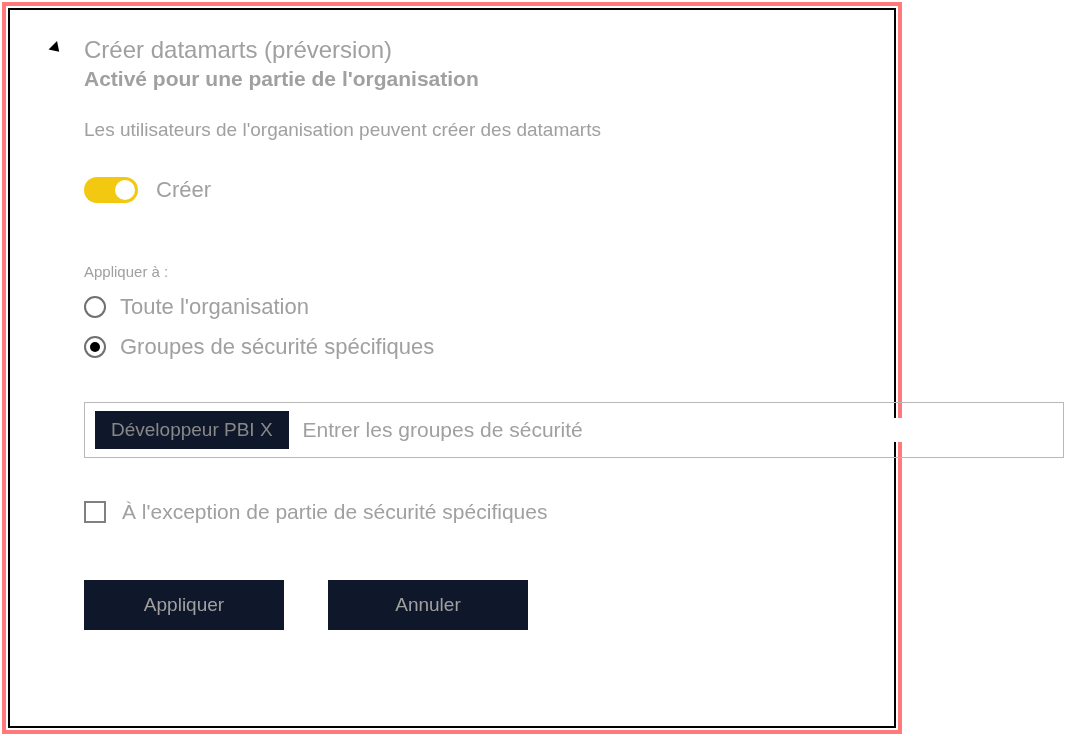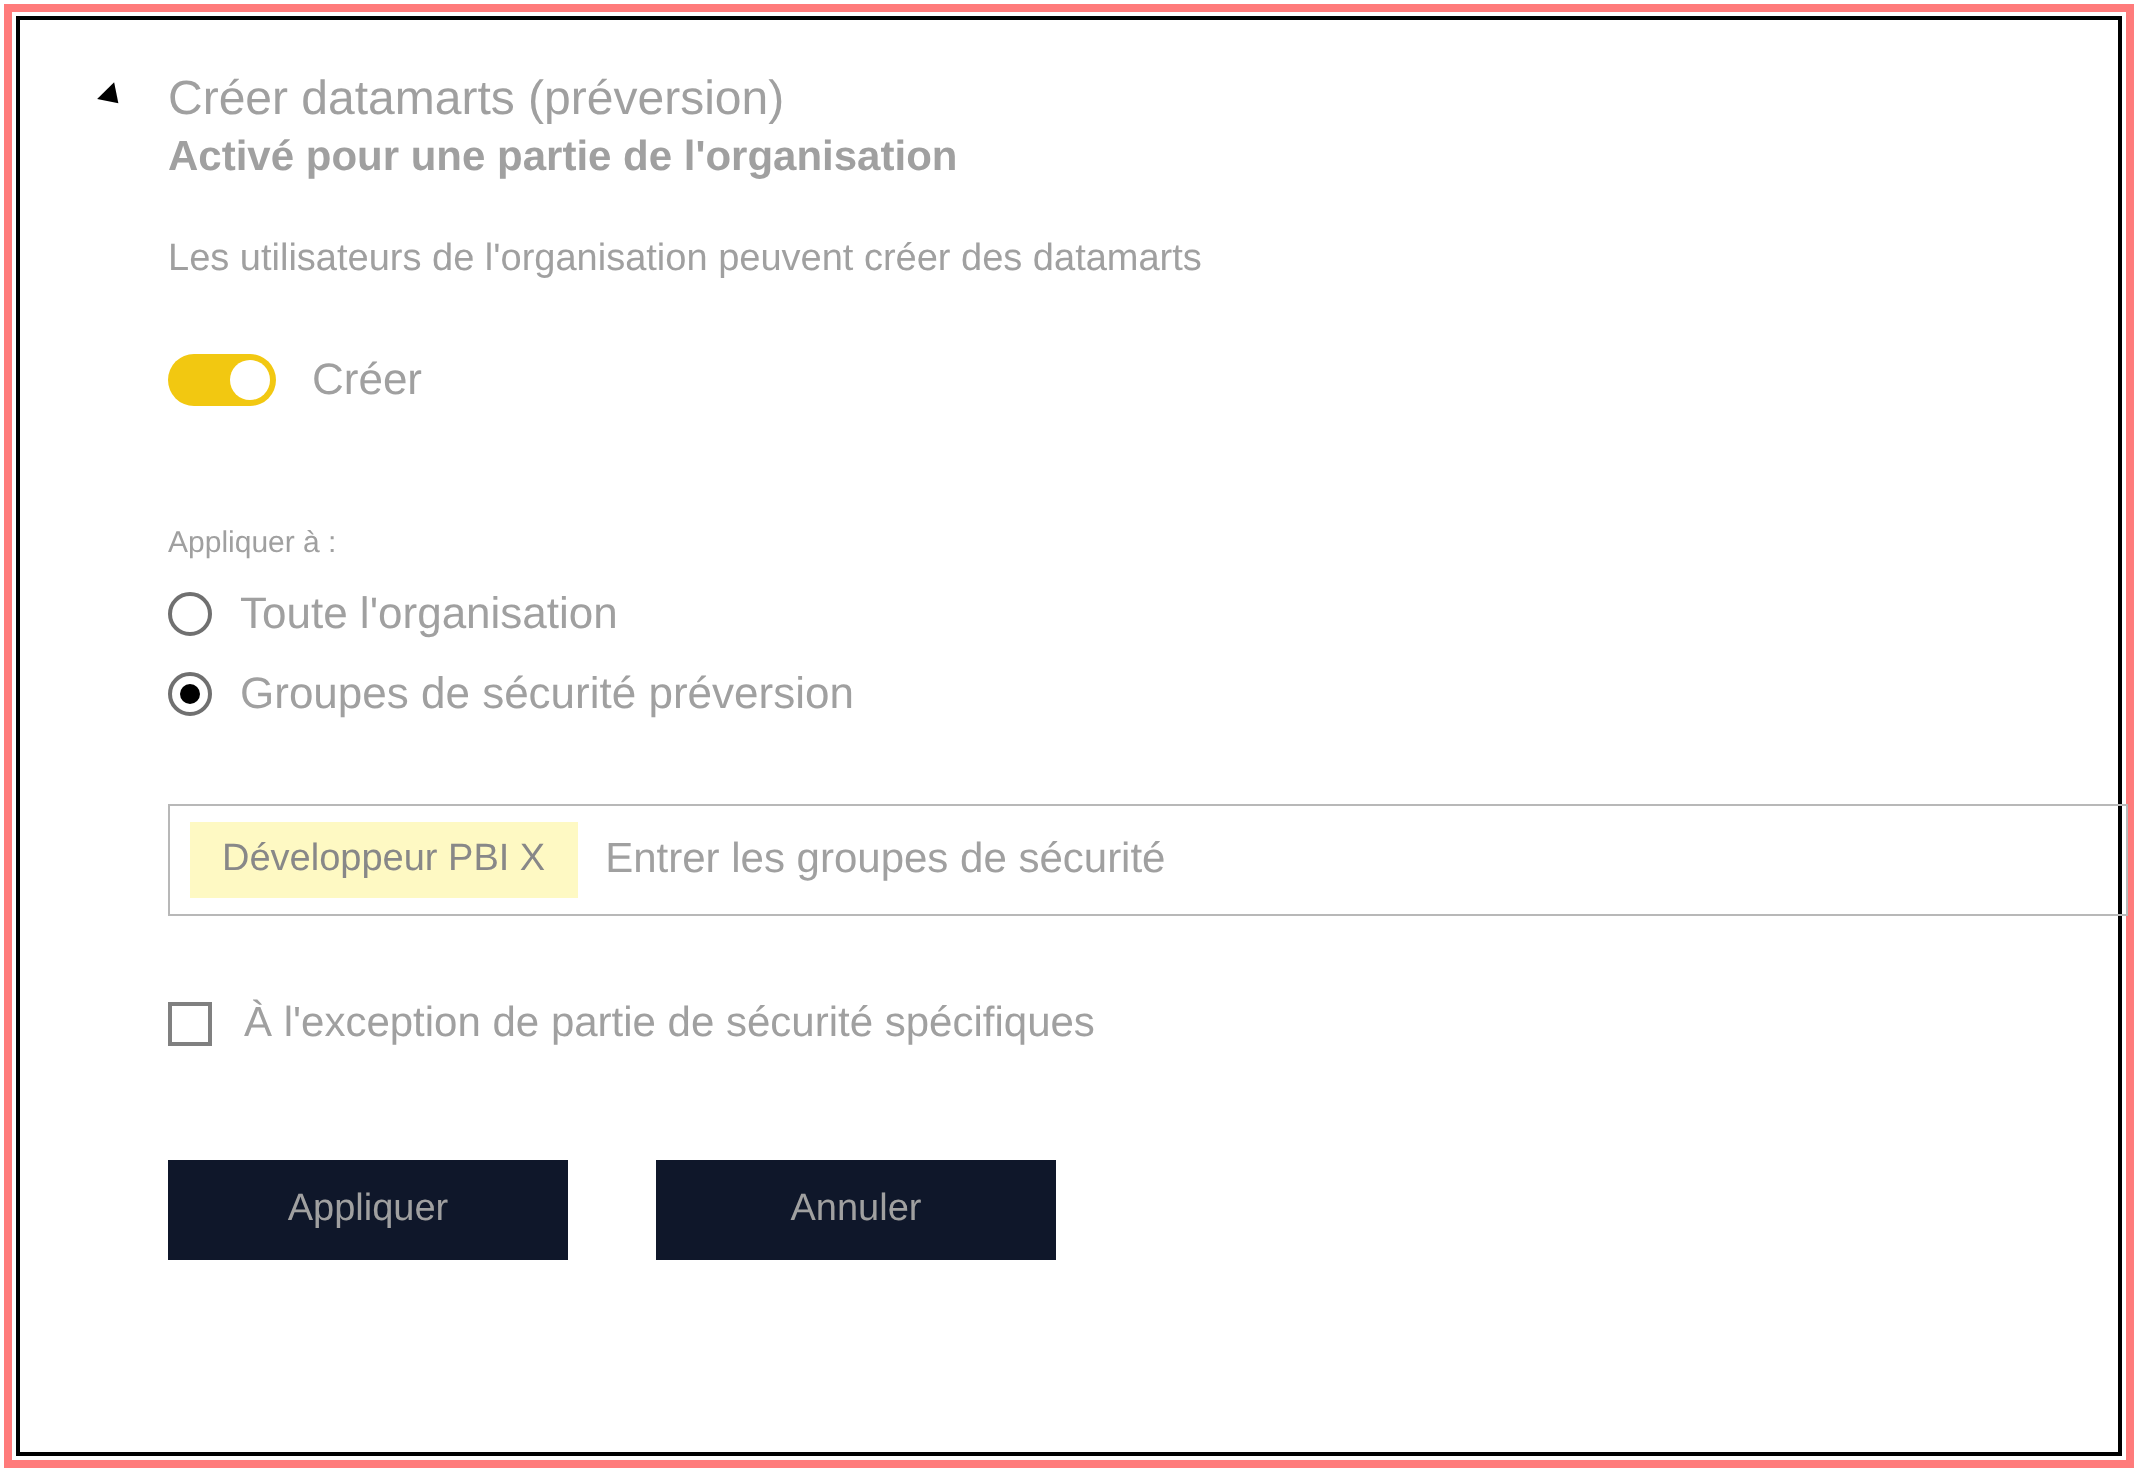--- a/index.html
+++ b/index.html
@@ -6,21 +6,21 @@
   body {
     font-family: "Segoe UI", Arial, sans-serif;
     background: #fff;
     width: 1069px;
     height: 736px;
     position: relative;
   }
   .outer-frame {
     position: absolute;
     left: 2px; top: 2px;
-    width: 1065px; height: 732px;
+    width: 900px; height: 732px;
     border: 4px solid #ff7b7b;
     background: #fff;
   }
   .inner-frame {
     position: absolute;
     left: 2px; top: 2px; right: 2px; bottom: 2px;
     border: 2px solid #000;
     background: #fff;
     padding: 24px 28px 28px 40px;
   }
@@ -109,21 +109,21 @@
   .group-input-box {
     margin-top: 42px;
     border: 1px solid #b8b8b8;
     display: flex;
     align-items: center;
     padding: 8px 10px;
     gap: 14px;
     width: 980px;
   }
   .chip {
-    background: #fef9c3;
+    background: #0f172a;
     color: #888;
     font-size: 19px;
     padding: 8px 16px;
     white-space: nowrap;
   }
   .group-input {
     border: none;
     outline: none;
     font-size: 21px;
     color: #888;
@@ -187,21 +187,21 @@
 
       <div class="apply-label">Appliquer à :</div>
 
       <div class="radio-row">
         <div class="radio"></div>
         <div class="radio-label">Toute l'organisation</div>
       </div>
 
       <div class="radio-row">
         <div class="radio checked"></div>
-        <div class="radio-label">Groupes de sécurité préversion</div>
+        <div class="radio-label">Groupes de sécurité spécifiques</div>
       </div>
 
       <div class="group-input-box">
         <div class="chip">Développeur PBI X</div>
         <input class="group-input" type="text" placeholder="Entrer les groupes de sécurité" style="">
       </div>
 
       <div class="checkbox-row">
         <div class="checkbox"></div>
         <div class="checkbox-label">À l'exception de partie de sécurité spécifiques</div>

